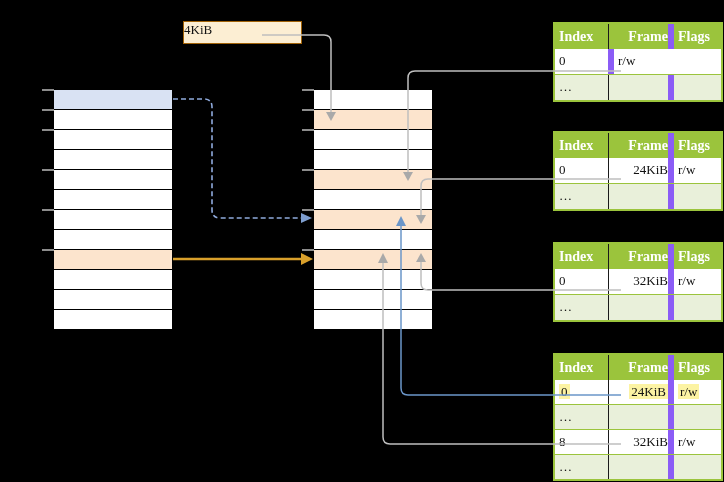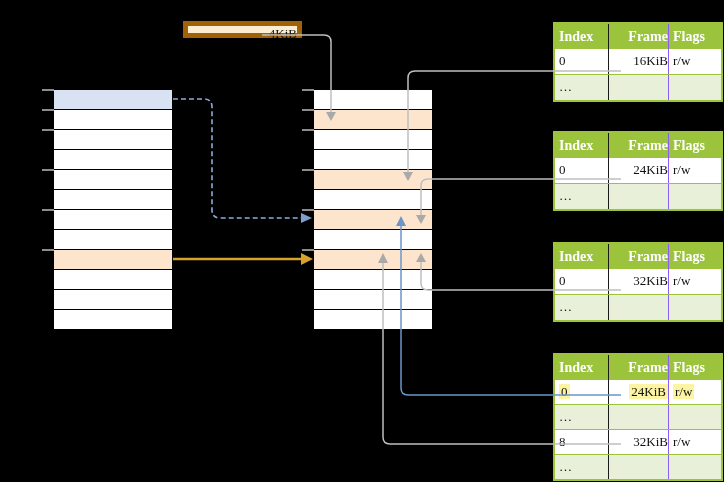--- a/index.html
+++ b/index.html
@@ -4,23 +4,23 @@
 <style>
   html,body{margin:0;padding:0;}
   body{
     width:724px;height:482px;background:#000;overflow:hidden;position:relative;
     font-family:"Liberation Serif","DejaVu Serif",serif;
   }
   #canvas{position:absolute;left:0;top:0;width:724px;height:482px;}
 
   
   .frame-label{
-    position:absolute;left:183px;top:21px;width:119px;height:17px;
-    background:#FCEED3;border:5px solid #a16207;box-sizing:border-box;
-    text-align:right;font-size:13px;line-height:15px;color:#111;
+    position:absolute;left:183px;top:21px;width:119px;height:23px;
+    background:#FCEED3;border:1px solid #a16207;box-sizing:border-box;
+    text-align:left;font-size:13px;line-height:15px;color:#111;
   }
 
   
   .memcol{
     position:absolute;width:120px;background:#fff;
     border:1px solid #000;box-sizing:border-box;
   }
   .mrow{height:20px;box-sizing:border-box;border-bottom:1px solid #000;background:#fff;}
   .mrow:last-child{border-bottom:none;}
   .mrow.blue{background:#D9E2F3;}
@@ -34,21 +34,21 @@
   }
   .thead{display:flex;background:#9BC43C;height:25px;line-height:25px;}
   .thead .tcell{color:#fff;font-weight:bold;font-size:14px;}
   .trow{display:flex;height:25px;line-height:24px;background:#fff;}
   .trow + .trow{border-top:1px solid #9BC43C;}
   .trow.shaded{background:#E9F0DA;}
   .pt.compact .trow{height:24px;line-height:23px;}
   .tcell{box-sizing:border-box;padding-left:4px;font-size:13px;color:#111;overflow:hidden;white-space:nowrap;}
   .tcell.c0{width:53px;}
   .tcell.c1{width:60px;border-left:1px solid #1a1a1a;text-align:right;}
-  .tcell.c2{width:53px;border-left:1px solid #8b5cf6;}
+  .tcell.c2{width:53px;border-left:6px solid #8b5cf6;}
   .hl{background:#FCF3A3;padding:0 2px;}
 
   
   #wires{position:absolute;left:0;top:0;width:724px;height:482px;pointer-events:none;z-index:5;}
 </style>
 </head>
 <body>
 
 <div id="canvas">
 
@@ -97,21 +97,20 @@
     </div>
 
   <div class="pt" style="top:22px;">
     <div class="thead">
       <div class="tcell c0">Index</div>
       <div class="tcell c1">Frame</div>
       <div class="tcell c2">Flags</div>
     </div>
   <div class="trow">
         <div class="tcell c0"><span>0</span></div>
-        <div class="tcell c1"><span>16KiB</span></div>
         <div class="tcell c2"><span>r/w</span></div>
       </div>
       <div class="trow shaded">
         <div class="tcell c0"><span>…</span></div>
         <div class="tcell c1"></div>
         <div class="tcell c2"></div>
       </div>
     </div>
 
   <div class="pt" style="top:131px;">

